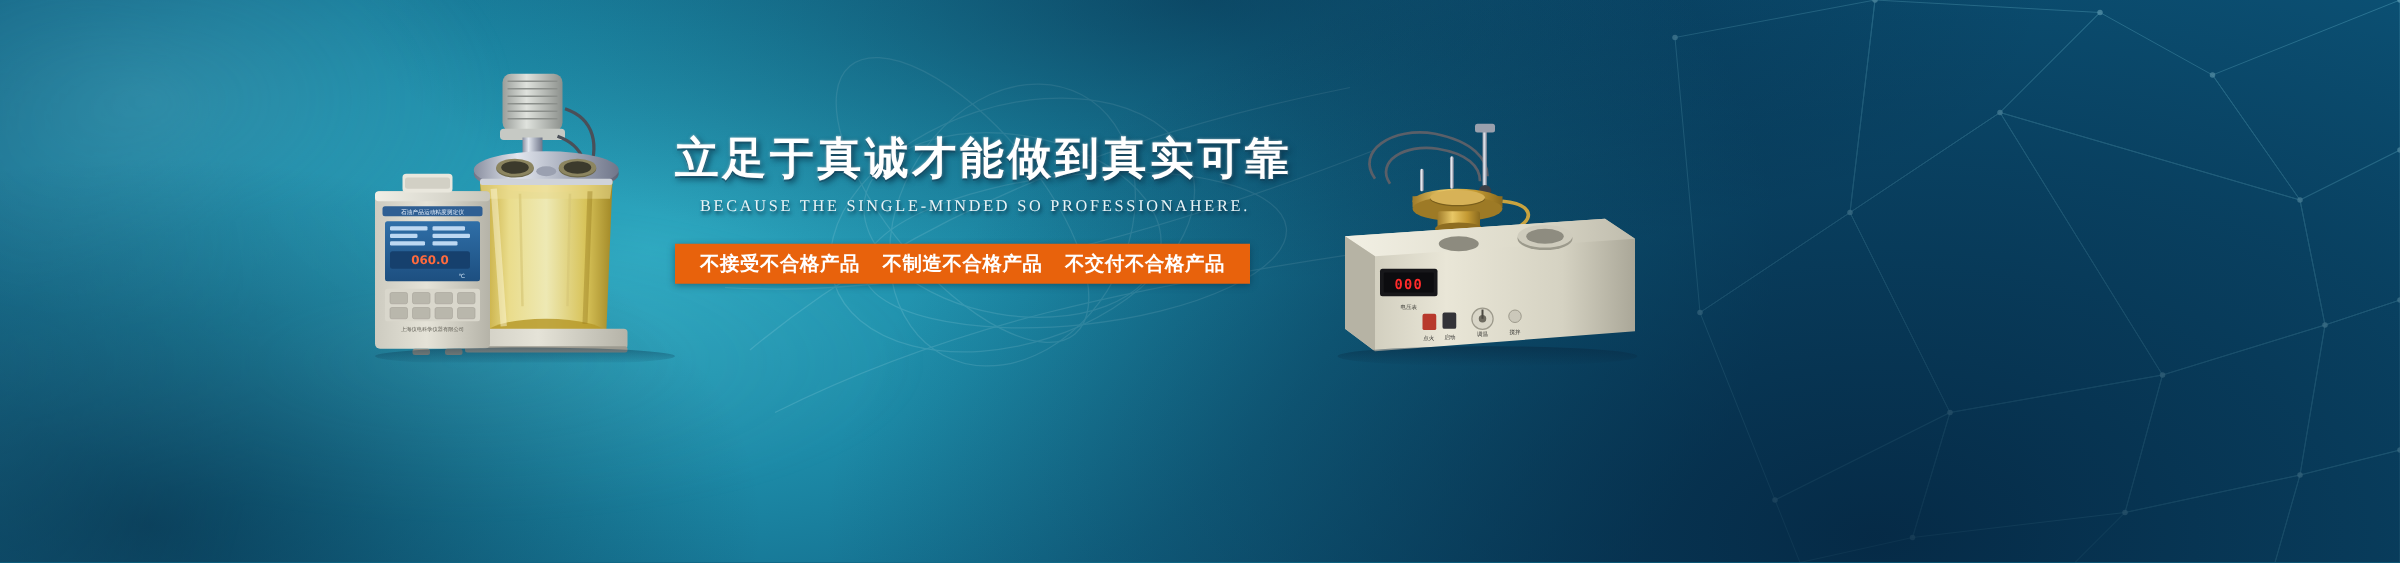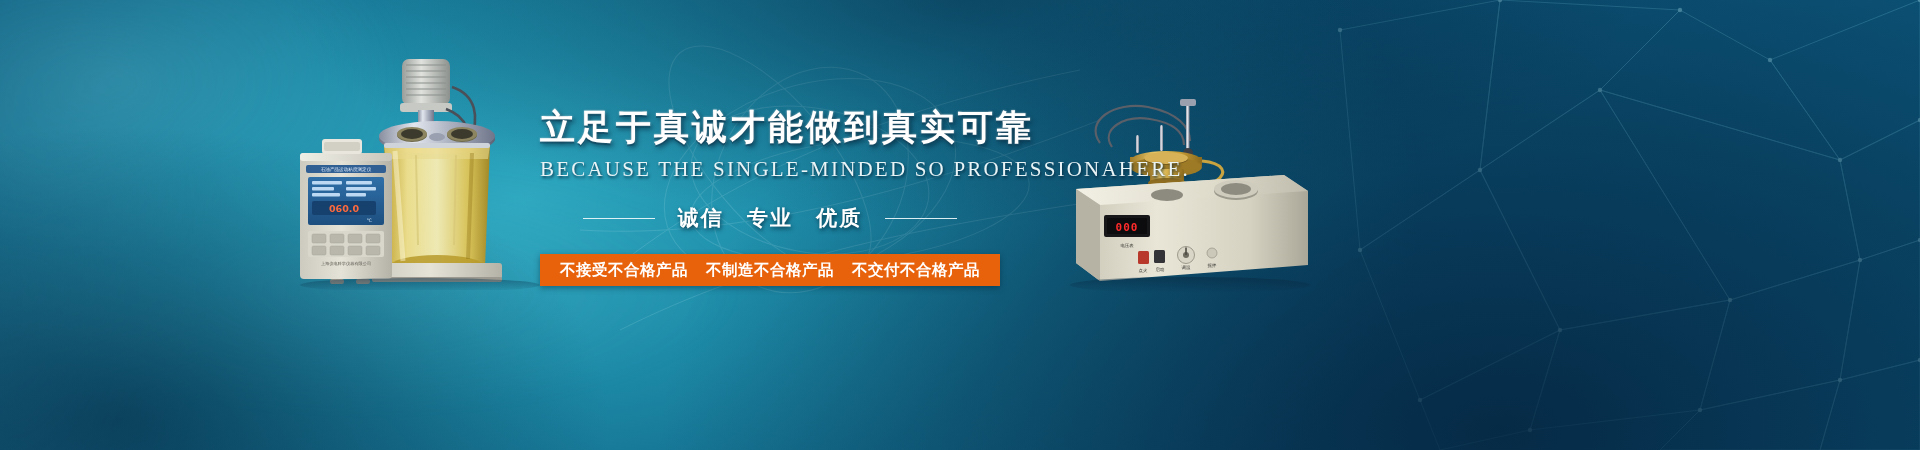--- a/index.html
+++ b/index.html
@@ -64,21 +64,21 @@
     white-space:nowrap;
     text-shadow:
       0 2px 0 rgba(10,60,85,0.55),
       2px 3px 5px rgba(3,35,56,0.75),
       0 0 2px rgba(255,255,255,0.7);
   }
 
   .subhead {
     margin-top:12px;
     font-family:"Liberation Serif", serif;
-    font-size:21px;
+    font-size:13px;
     letter-spacing:2.2px;
     color:#e9f4f7;
     white-space:nowrap;
     text-shadow:1px 2px 3px rgba(3,35,56,0.85);
     text-align:right;
   }
 
   .tagline-row {
     margin-top:22px;
     display:flex; align-items:center; justify-content:center; gap:16px;
@@ -412,29 +412,20 @@
 
     <ellipse cx="150" cy="190" rx="120" ry="8" fill="url(#shadowR)"></ellipse>
   </svg>
 
   <div class="copy">
 
     <div class="headline">立足于真诚才能做到真实可靠</div>
 
     <div class="subhead">BECAUSE THE SINGLE-MINDED SO PROFESSIONAHERE.</div>
 
-    <div class="tagline-row">
-      <span class="rule"></span>
-      <span class="tagline">
-        <span>诚信</span>
-        <span>专业</span>
-        <span>优质</span>
-      </span>
-      <span class="rule"></span>
-    </div>
 
     <div class="orange-bar">
       <div class="txt">
         <i>不接受不合格产品</i>
         <i>不制造不合格产品</i>
         <i>不交付不合格产品</i>
       </div>
     </div>
 
   </div>

